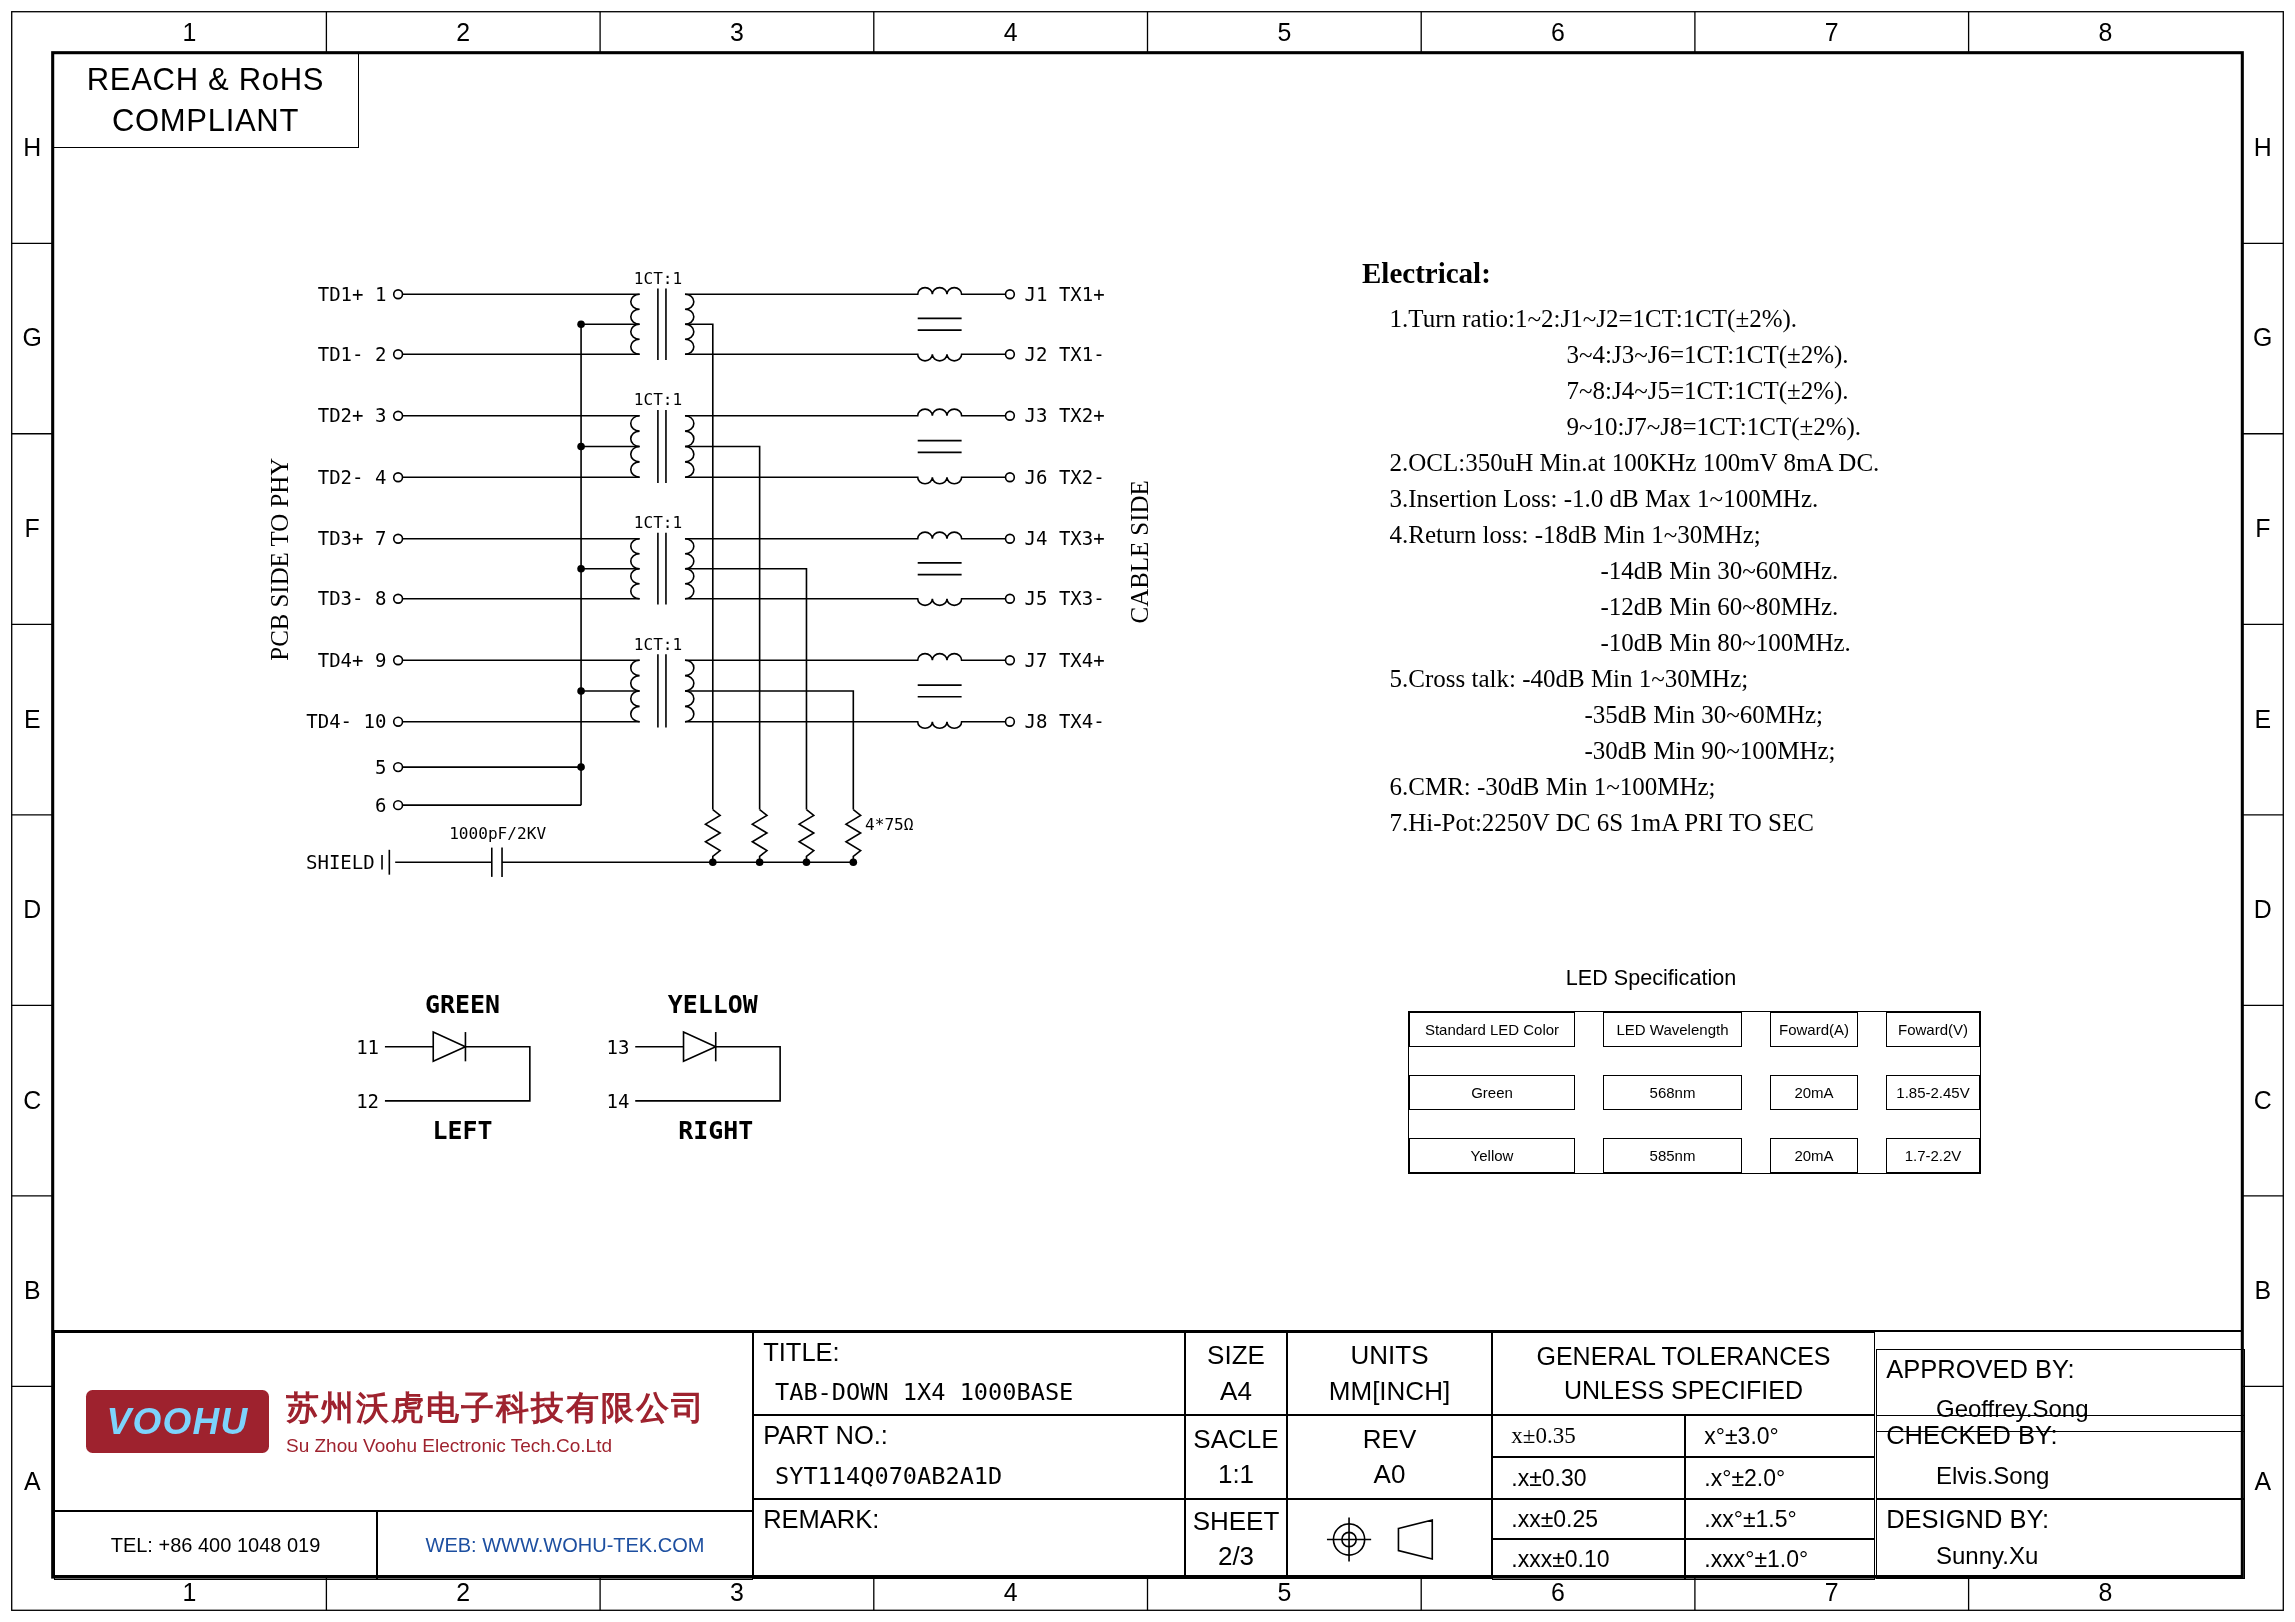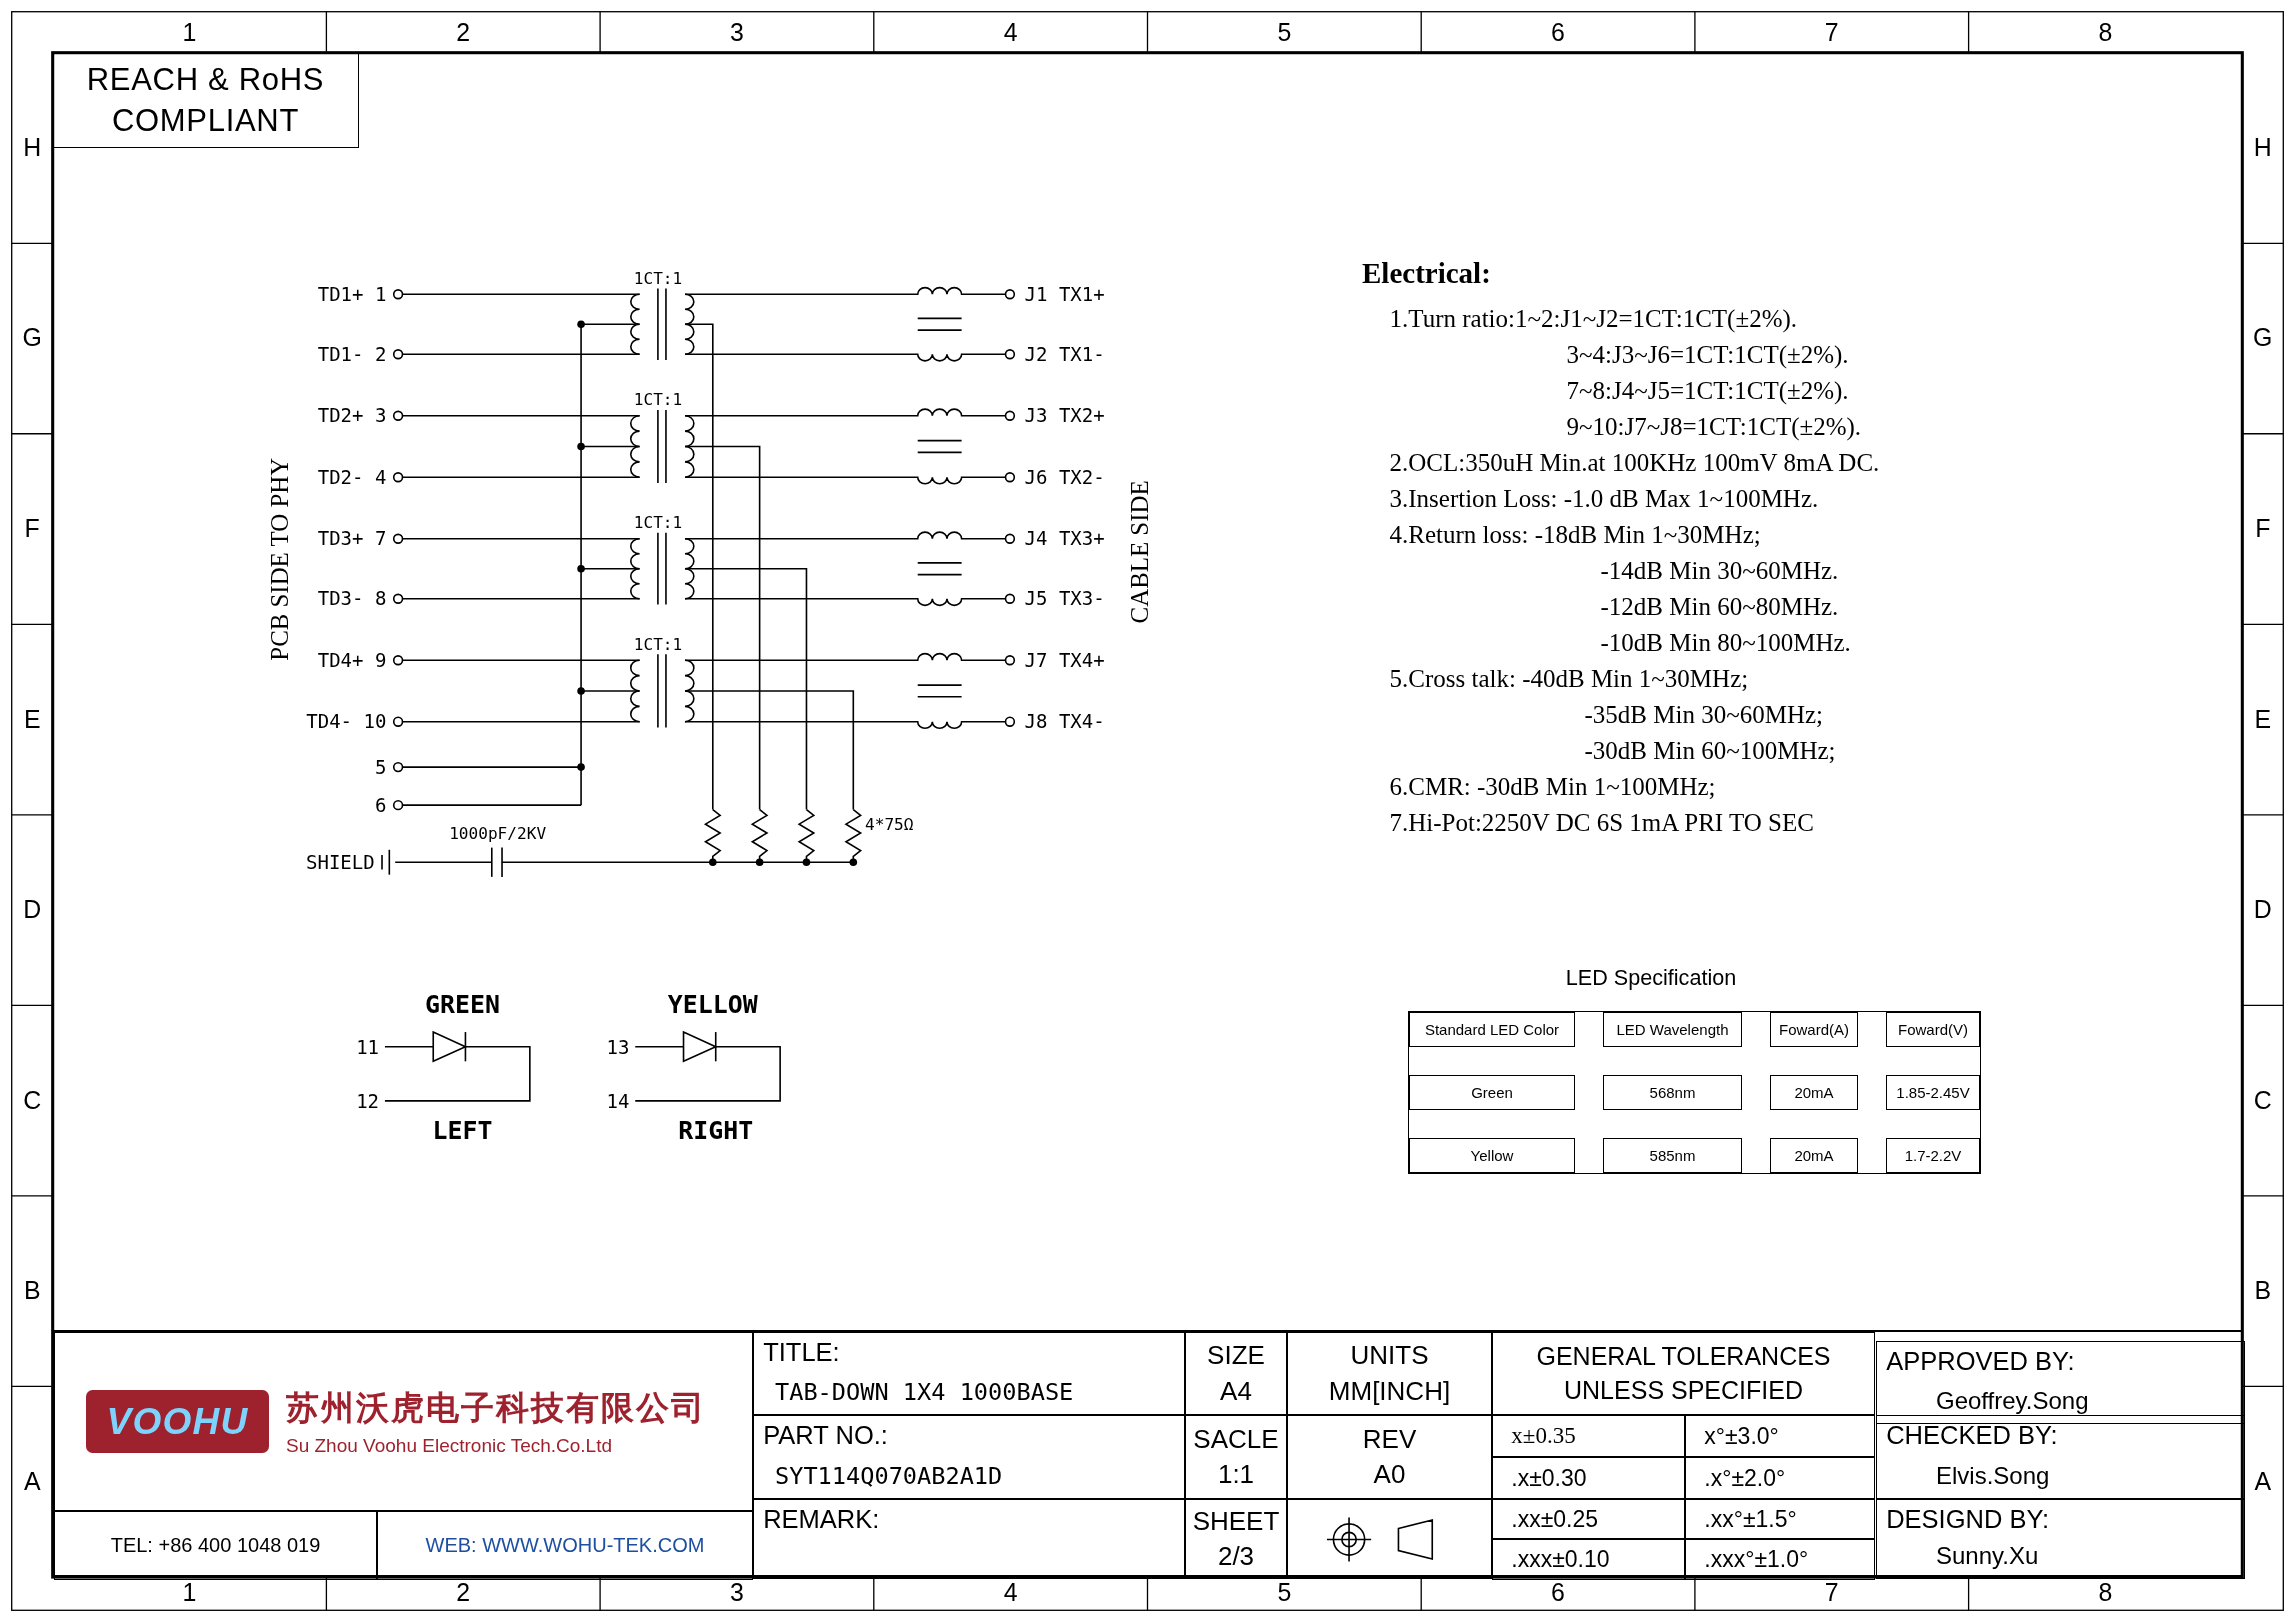--- a/index.html
+++ b/index.html
@@ -309,21 +309,21 @@
       <div class="ind1">7~8:J4~J5=1CT:1CT(±2%).</div>
       <div class="ind1">9~10:J7~J8=1CT:1CT(±2%).</div>
       <div>2.OCL:350uH Min.at 100KHz 100mV 8mA DC.</div>
       <div>3.Insertion Loss: -1.0 dB Max 1~100MHz.</div>
       <div>4.Return loss: -18dB Min 1~30MHz;</div>
       <div class="ind2">-14dB Min 30~60MHz.</div>
       <div class="ind2">-12dB Min 60~80MHz.</div>
       <div class="ind2">-10dB Min 80~100MHz.</div>
       <div>5.Cross talk: -40dB Min 1~30MHz;</div>
       <div class="ind3">-35dB Min 30~60MHz;</div>
-      <div class="ind3">-30dB Min 60~100MHz;</div>
+      <div class="ind3">-30dB Min 90~100MHz;</div>
       <div>6.CMR: -30dB Min 1~100MHz;</div>
       <div>7.Hi-Pot:2250V DC 6S 1mA PRI TO SEC</div>
     </div>
   </div>
 
   <div id="ledspec-title" class="abs">LED Specification</div>
   <div id="ledtable" class="abs">
     <div class="tc">Standard LED Color</div>
     <div class="tc">LED Wavelength</div>
     <div class="tc">Foward(A)</div>
@@ -421,21 +421,21 @@
     <div class="cell tolcell" style="left:1631px;top:167px;width:190px;height:40px;">
         <span>.xx°±1.5°</span>
       </div>
     <div class="cell tolcell" style="left:1438px;top:207px;width:193px;height:41px;">
         <span>.xxx±0.10</span>
       </div>
     <div class="cell tolcell" style="left:1631px;top:207px;width:190px;height:41px;">
         <span>.xxx°±1.0°</span>
       </div>
 
-    <div class="cell" style="left:1822px;top:9px;width:369px;height:83px;">
+    <div class="cell" style="left:1822px;top:17px;width:369px;height:83px;">
       <div class="clab">APPROVED BY:</div>
       <div class="cname">Geoffrey.Song</div>
     </div>
     <div class="cell" style="left:1822px;top:83px;width:369px;height:84px;">
       <div class="clab">CHECKED BY:</div>
       <div class="cname">Elvis.Song</div>
     </div>
     <div class="cell" style="left:1822px;top:167px;width:369px;height:80px;">
       <div class="clab">DESIGND BY:</div>
       <div class="cname">Sunny.Xu</div>

